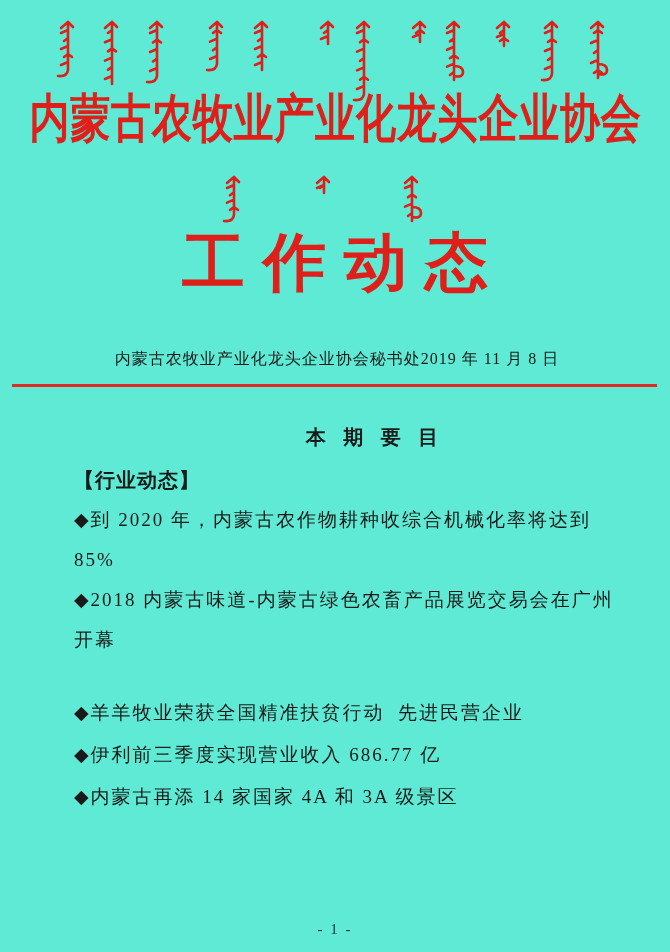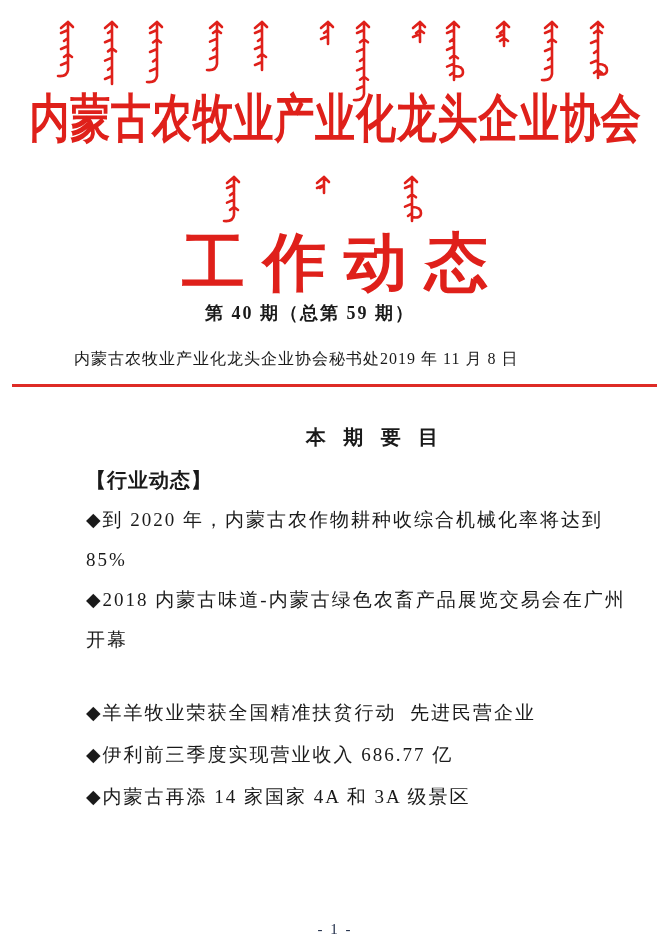--- a/index.html
+++ b/index.html
@@ -1,21 +1,21 @@
 <!DOCTYPE html>
 <html style="--accent-red: #DF201A; --rule-red: #DE2B26; --pagenum-color: #1F2C48;"><head>
 <meta charset="utf-8">
 <style>
   * { margin:0; padding:0; box-sizing:border-box; }
   html,body { background:#888; }
   body { display:flex; justify-content:center; }
   .page {
     position:relative;
     width:670px; height:952px;
-    background:#ffffff;
+    background:#5eead4;
     overflow:hidden;
     font-family:"Liberation Serif","DejaVu Serif",serif;
     color:#1a1a1a;
   }
   
   .mongol-row { position:absolute; left:0; width:670px; }
   .mongol-row-top { top:18px; height:92px; }
   .mongol-row-mid { top:173px; height:62px; }
   .mongol-word { position:absolute; top:0; }
 
@@ -48,40 +48,40 @@
   .issue-line {
     position:absolute; top:301px; left:0; width:620px;
     text-align:center;
     font-size:18px; font-weight:bold; letter-spacing:2px;
     font-family:"Liberation Serif","DejaVu Serif",serif;
   }
 
   
   .meta-row {
     position:absolute; top:349px; left:74px; width:526px;
-    display:flex; justify-content:flex-start;
+    display:flex; justify-content:center;
     font-size:16px; letter-spacing:1px;
   }
 
   
   .red-rule {
     position:absolute; top:384px; left:12px; width:645px; height:3px;
     background:var(--rule-red,#de2b26);
   }
 
   
   .toc-title {
     position:absolute; top:424px; left:0; width:670px;
     text-align:center;
     font-size:20px; font-weight:bold; letter-spacing:6px;
     font-family:"Liberation Sans","DejaVu Sans",sans-serif;
     margin-left:40px;
   }
   .toc-body {
-    position:absolute; top:460px; left:74px; width:542px;margin-left:12px;
+    position:absolute; top:460px; left:74px; width:542px;
   }
   .section-heading {
     font-size:20px; font-weight:bold; letter-spacing:1px;
     line-height:40px;
     font-family:"Liberation Sans","DejaVu Sans",sans-serif;
   }
   .toc-line {
     font-size:19px; letter-spacing:2px; line-height:40px;
     white-space:pre-wrap;
   }
@@ -153,21 +153,20 @@
       </svg>
       <svg width="24" height="58" class="mongol-word" style="left: 400px;">
         <path d="M 12 4 L 12 48 M 12 4 L 5 10 M 12 4 L 17 9 M 12 12 L 5 15 M 12 21.333333333333336 L 8 24.333333333333336 M 12 21.333333333333336 L 16 24.333333333333336 M 12 30.666666666666668 L 5 33.66666666666667 M 12 40 L 8 43 M 12 34 Q 21 34 21 40 Q 21 46 12 44" fill="none" stroke="#DF201A" stroke-width="2.6" stroke-linecap="round" stroke-linejoin="round"></path>
       </svg>
     </div>
 
   <div class="main-title-wrap">
     <div class="main-title">工作动态</div>
   </div>
 
-  <div class="issue-line">第 40 期（总第 59 期）</div>
 
   <div class="meta-row">
     <span>内蒙古农牧业产业化龙头企业协会秘书处</span>
     <span>2019 年 11 月 8 日</span>
   </div>
 
   <div class="red-rule"></div>
 
   <div class="toc-title">本 期 要 目</div>
 

